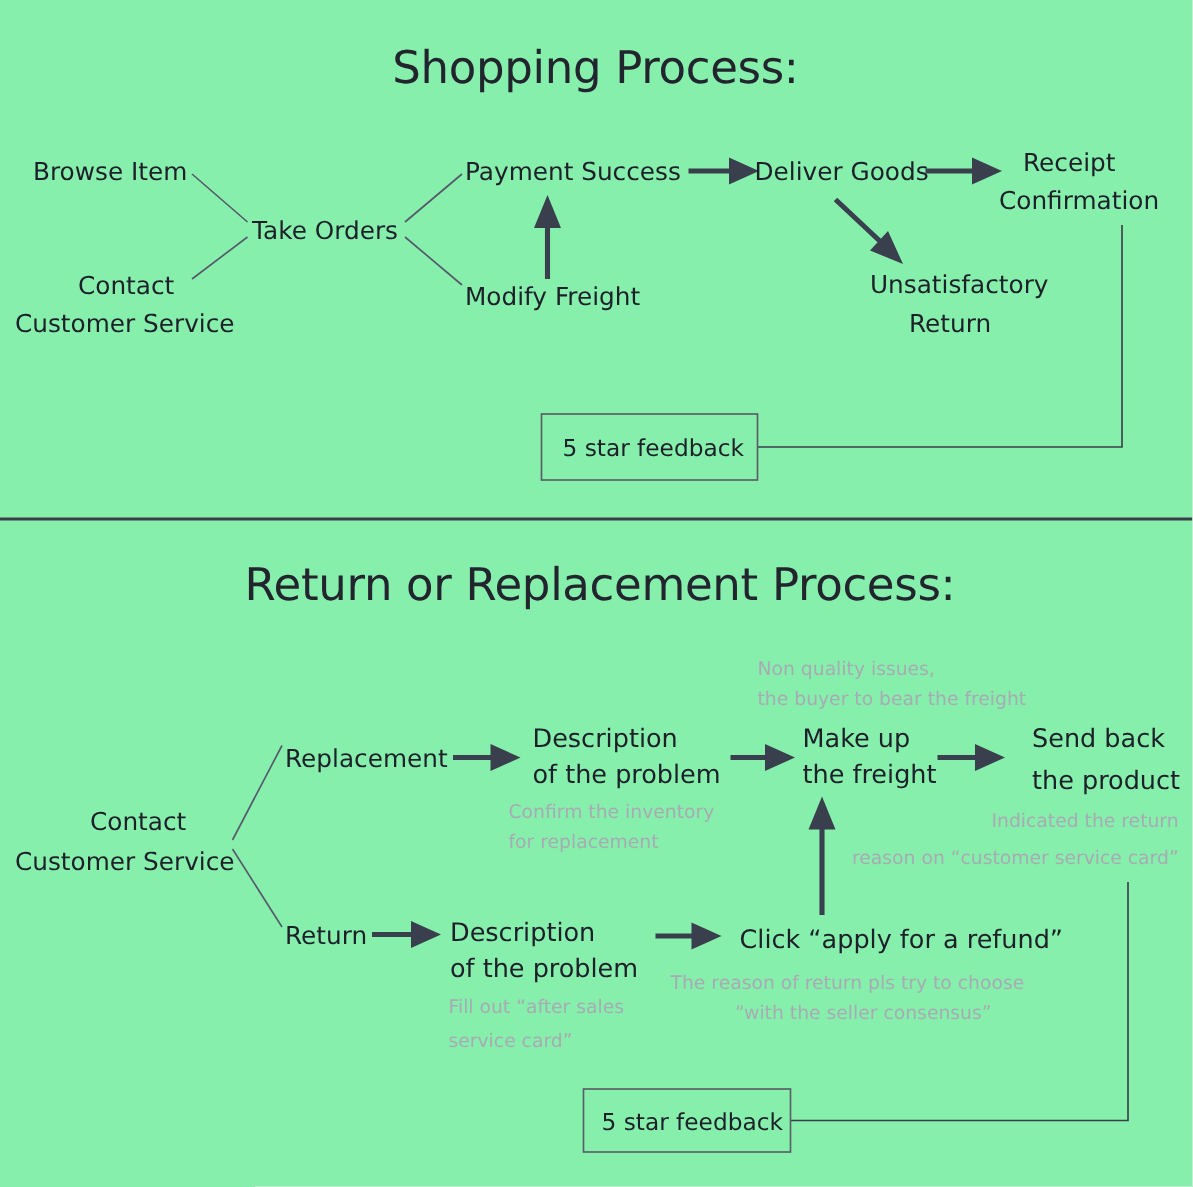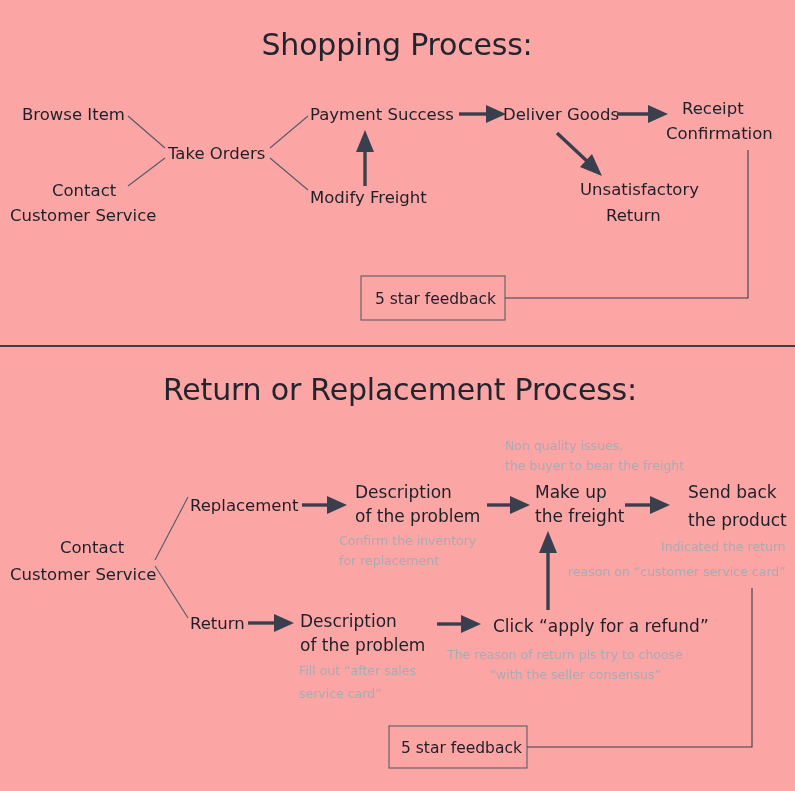--- a/index.html
+++ b/index.html
@@ -12,21 +12,21 @@
     width: 795px;
     height: 791px;
     overflow: hidden;
     font-family: "DejaVu Sans", "Liberation Sans", sans-serif;
     color: #22252e;
   }
   #diagram-root {
     position: relative;
     width: 795px;
     height: 791px;
-    background: #fca5a5;
+    background: #86efac;
   }
   svg.flow-canvas {
     position: absolute;
     left: 0;
     top: 0;
     width: 795px;
     height: 791px;
   }
   .section-title {
     font-size: 30px;

